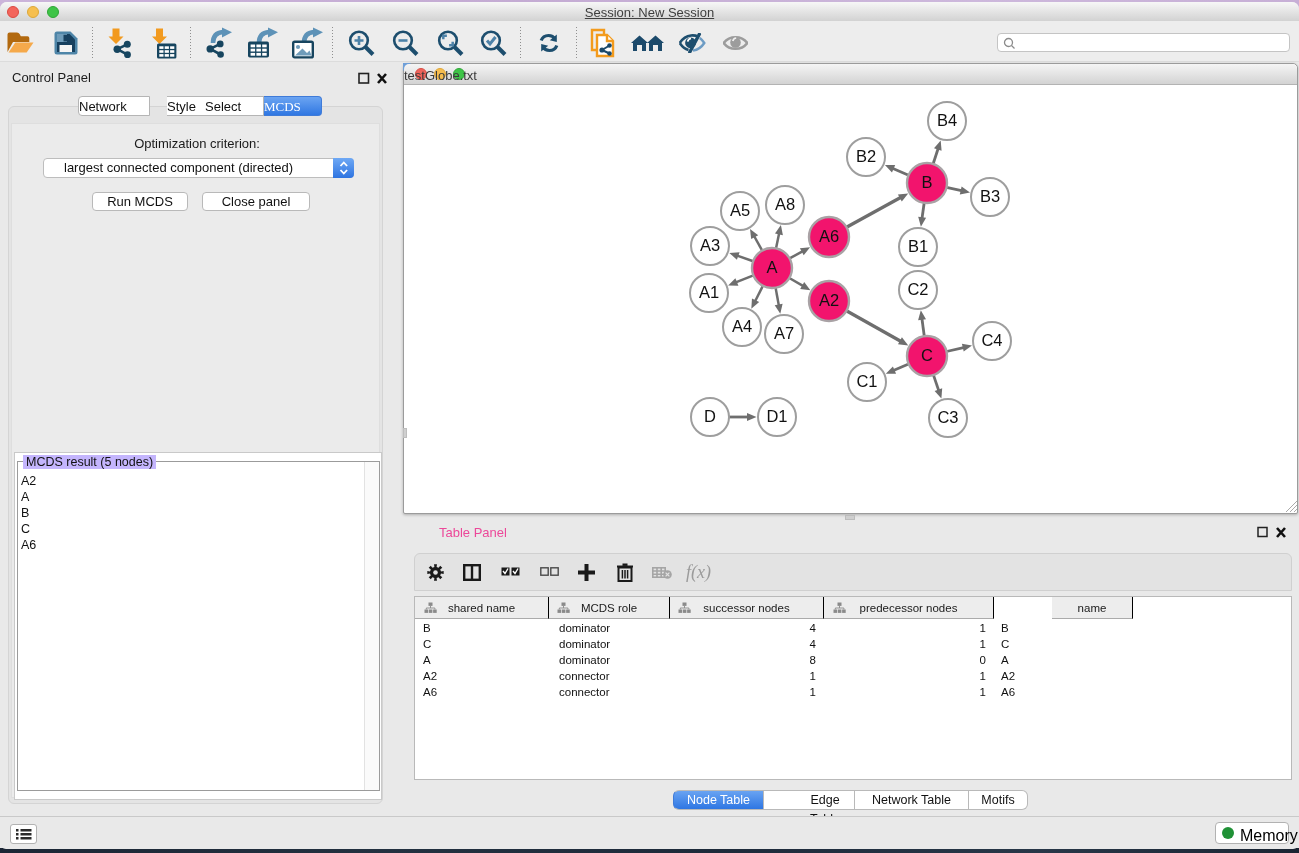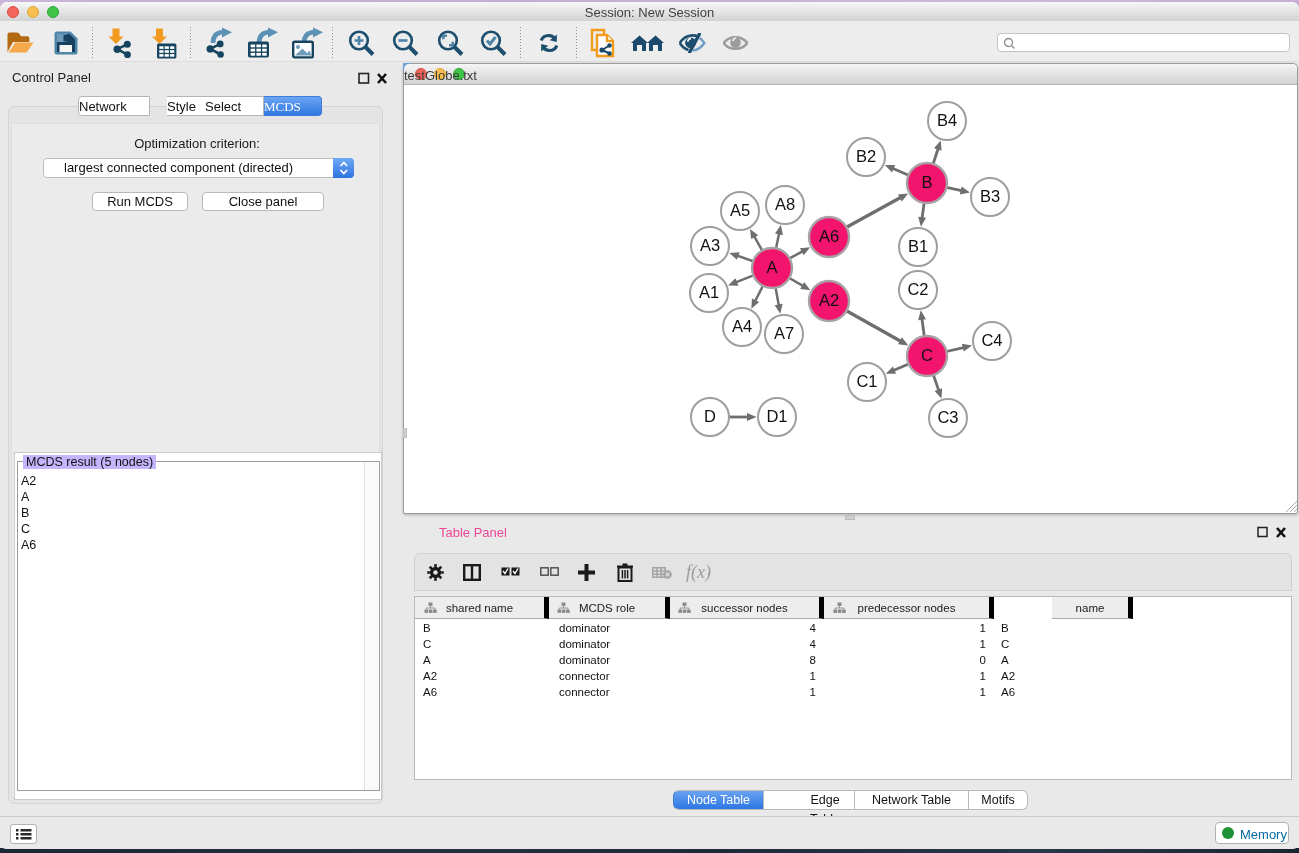--- a/index.html
+++ b/index.html
@@ -3,21 +3,21 @@
 <meta charset="utf-8">
 <style>
 * { margin:0; padding:0; box-sizing:border-box; }
 html,body { width:1299px; height:853px; overflow:hidden; font-family:"Liberation Sans", sans-serif; }
 body { background:linear-gradient(90deg,#1b2635 0%,#233140 30%,#1d2a3a 55%,#283748 80%,#1a2533 100%); position:relative; }
 .abs { position:absolute; }
 #deskTop { left:0; top:0; width:1299px; height:12px; background:linear-gradient(90deg,#cbb4da,#c4abd3 40%,#cdb8dc 75%,#c7afd6); }
 #win { left:0; top:2px; width:1299px; height:847px; background:#e9e9e9; border-radius:7px 7px 6px 6px; }
 #titlebar { left:0; top:0; width:1299px; height:20px; background:linear-gradient(#f7f7f7,#d2d2d2); border-bottom:1px solid #a9a9a9; border-radius:7px 7px 0 0; }
 .tl { width:12px; height:12px; border-radius:50%; top:4px; }
-#title { width:100%; text-align:center; top:3px; font-size:13px; color:#3f3f3f; }
+#title { width:100%; text-align:center; top:3px; font-size:13px; color:#3f3f3f;text-decoration:underline; }
 #toolbar { left:0; top:21px; width:1299px; height:41px; background:#ededed; border-bottom:1px solid #dcdcdc; }
 .sep { top:27px; width:1px; height:31px; background-image:linear-gradient(#8f8f8f 1px, transparent 1px); background-size:1px 3px; }
 #searchbox { left:997px; top:33px; width:293px; height:19px; background:#fff; border:1px solid #c4c4c4; border-radius:4px; }
 
 #cpTitle { left:12px; top:70px; font-size:13px; color:#1c1c1c; }
 #cpOuter { left:8px; top:106px; width:375px; height:698px; background:#e4e4e4; border:1px solid #d4d4d4; border-radius:6px; }
 #cpInner { left:11px; top:123px; width:369px; height:675px; background:#ebebeb; border:1px solid #dedede; }
 .tab { top:96px; height:20px; background:#fff; border:1px solid #b5b5b5; border-left:none; font-size:13px; color:#111; line-height:19px; }
 .tabsel { background:linear-gradient(#6ba4f2,#3077e2); color:#fff; border-color:#3f7bd8;font-family:Liberation Serif, serif; }
 #optlabel { left:11px; top:136px; width:372px; text-align:center; font-size:13px; color:#1a1a1a; }
@@ -33,29 +33,29 @@
 
 #frame { left:403px; top:63px; width:895px; height:451px; background:#fff; border:1px solid #9b9b9b; border-radius:5px 5px 2px 2px; box-shadow:0 1px 3px rgba(0,0,0,0.25); }
 #ftitle { left:0; top:0; width:100%; height:21px; background:linear-gradient(#f5f5f5,#d3d3d3); border-bottom:1px solid #b3b3b3; border-radius:5px 5px 0 0; }
 .ftl { width:12px; height:12px; border-radius:50%; top:4px; }
 #fname { width:100%; text-align:left; top:4px; font-size:13px; color:#3a3a3a; }
 #graph { left:0px; top:84px; }
 
 #tpTitle { left:415px; top:525px; font-size:13px; color:#ec4899;margin-left:24px; }
 #tpToolbar { left:414px; top:553px; width:878px; height:38px; background:#e3e3e3; border:1px solid #d0d0d0; border-radius:6px 6px 0 0; }
 #tableArea { left:414px; top:596px; width:878px; height:184px; background:#fff; border:1px solid #b9b9b9; }
-.th { top:597px; height:22px; background:#ededed; border-right:5px solid #000000; border-bottom:1px solid #ababab; font-size:11.5px; color:#1a1a1a; text-align:center; line-height:22px; }
+.th { top:597px; height:22px; background:#ededed; border-right:1px solid #000000; border-bottom:1px solid #ababab; font-size:11.5px; color:#1a1a1a; text-align:center; line-height:22px; }
 .td { font-size:11.5px; color:#111; }
 .btab { top:790px; height:20px; background:#fff; border:1px solid #b9b9b9; border-left:none; font-size:12.5px; color:#111; text-align:center; line-height:19px; }
 .btabsel { background:linear-gradient(#69a3f2,#2e76e3); color:#fff; }
 
 #statusbar { left:0; top:816px; width:1299px; height:32px; background:#e9e9e9; border-top:1px solid #c9c9c9; }
 #hambtn { left:10px; top:824px; width:27px; height:20px; background:#fff; border:1px solid #b2b2b2; border-radius:3px; }
 #membtn { left:1215px; top:822px; width:74px; height:22px; background:#fff; border:1px solid #b2b2b2; border-radius:4px; }
-#memtxt { left:1240px; top:827px; font-size:13px; color:#0369a1; }
+#memtxt { left:1240px; top:827px; font-size:16px; color:#000000; }
 </style>
 </head>
 <body>
 <div class="abs" id="deskTop"></div>
 <div class="abs" id="win"></div>
 
 <div class="abs" id="titlebar" style="top:2px;"></div>
 <div class="abs tl" style="left:7px; top:6px; background:#f3655c; border:0.5px solid #db4a42;"></div>
 <div class="abs tl" style="left:27px; top:6px; background:#f6bf4f; border:0.5px solid #dda838;"></div>
 <div class="abs tl" style="left:47px; top:6px; background:#3fc448; border:0.5px solid #2fa636;"></div>
@@ -223,21 +223,21 @@
 <div class="abs tab tabsel" style="left:264px; width:58px; border-radius:0 4px 4px 0;">MCDS</div>
 <div class="abs" id="optlabel">Optimization criterion:</div>
 <div class="abs" id="combo"></div>
 <div class="abs" id="comboArrow"></div>
 <svg class="abs" style="left:338px; top:160px;" width="12" height="16">
     <path d="M2.5 6 L5.8 2.5 L9.1 6" fill="none" stroke="#fff" stroke-width="1.8"></path>
     <path d="M2.5 10 L5.8 13.5 L9.1 10" fill="none" stroke="#fff" stroke-width="1.8"></path>
   </svg>
 <div class="abs" id="comboTxt">largest connected component (directed)</div>
 <div class="abs btn" style="left:92px; width:96px;">Run MCDS</div>
-<div class="abs btn" style="left:202px; width:122px;">Close panel</div>
+<div class="abs btn" style="left:202px; width:108px;">Close panel</div>
 <div class="abs" id="listBox"></div>
 <div class="abs" id="fieldset"></div>
 <div class="abs" id="scrollTrack"></div>
 <div class="abs" id="fieldLabel">MCDS result (5 nodes)</div>
 <div class="abs li" style="top:474px;">A2</div>
 <div class="abs li" style="top:490px;">A</div>
 <div class="abs li" style="top:506px;">B</div>
 <div class="abs li" style="top:522px;">C</div>
 <div class="abs li" style="top:538px;">A6</div>
 

